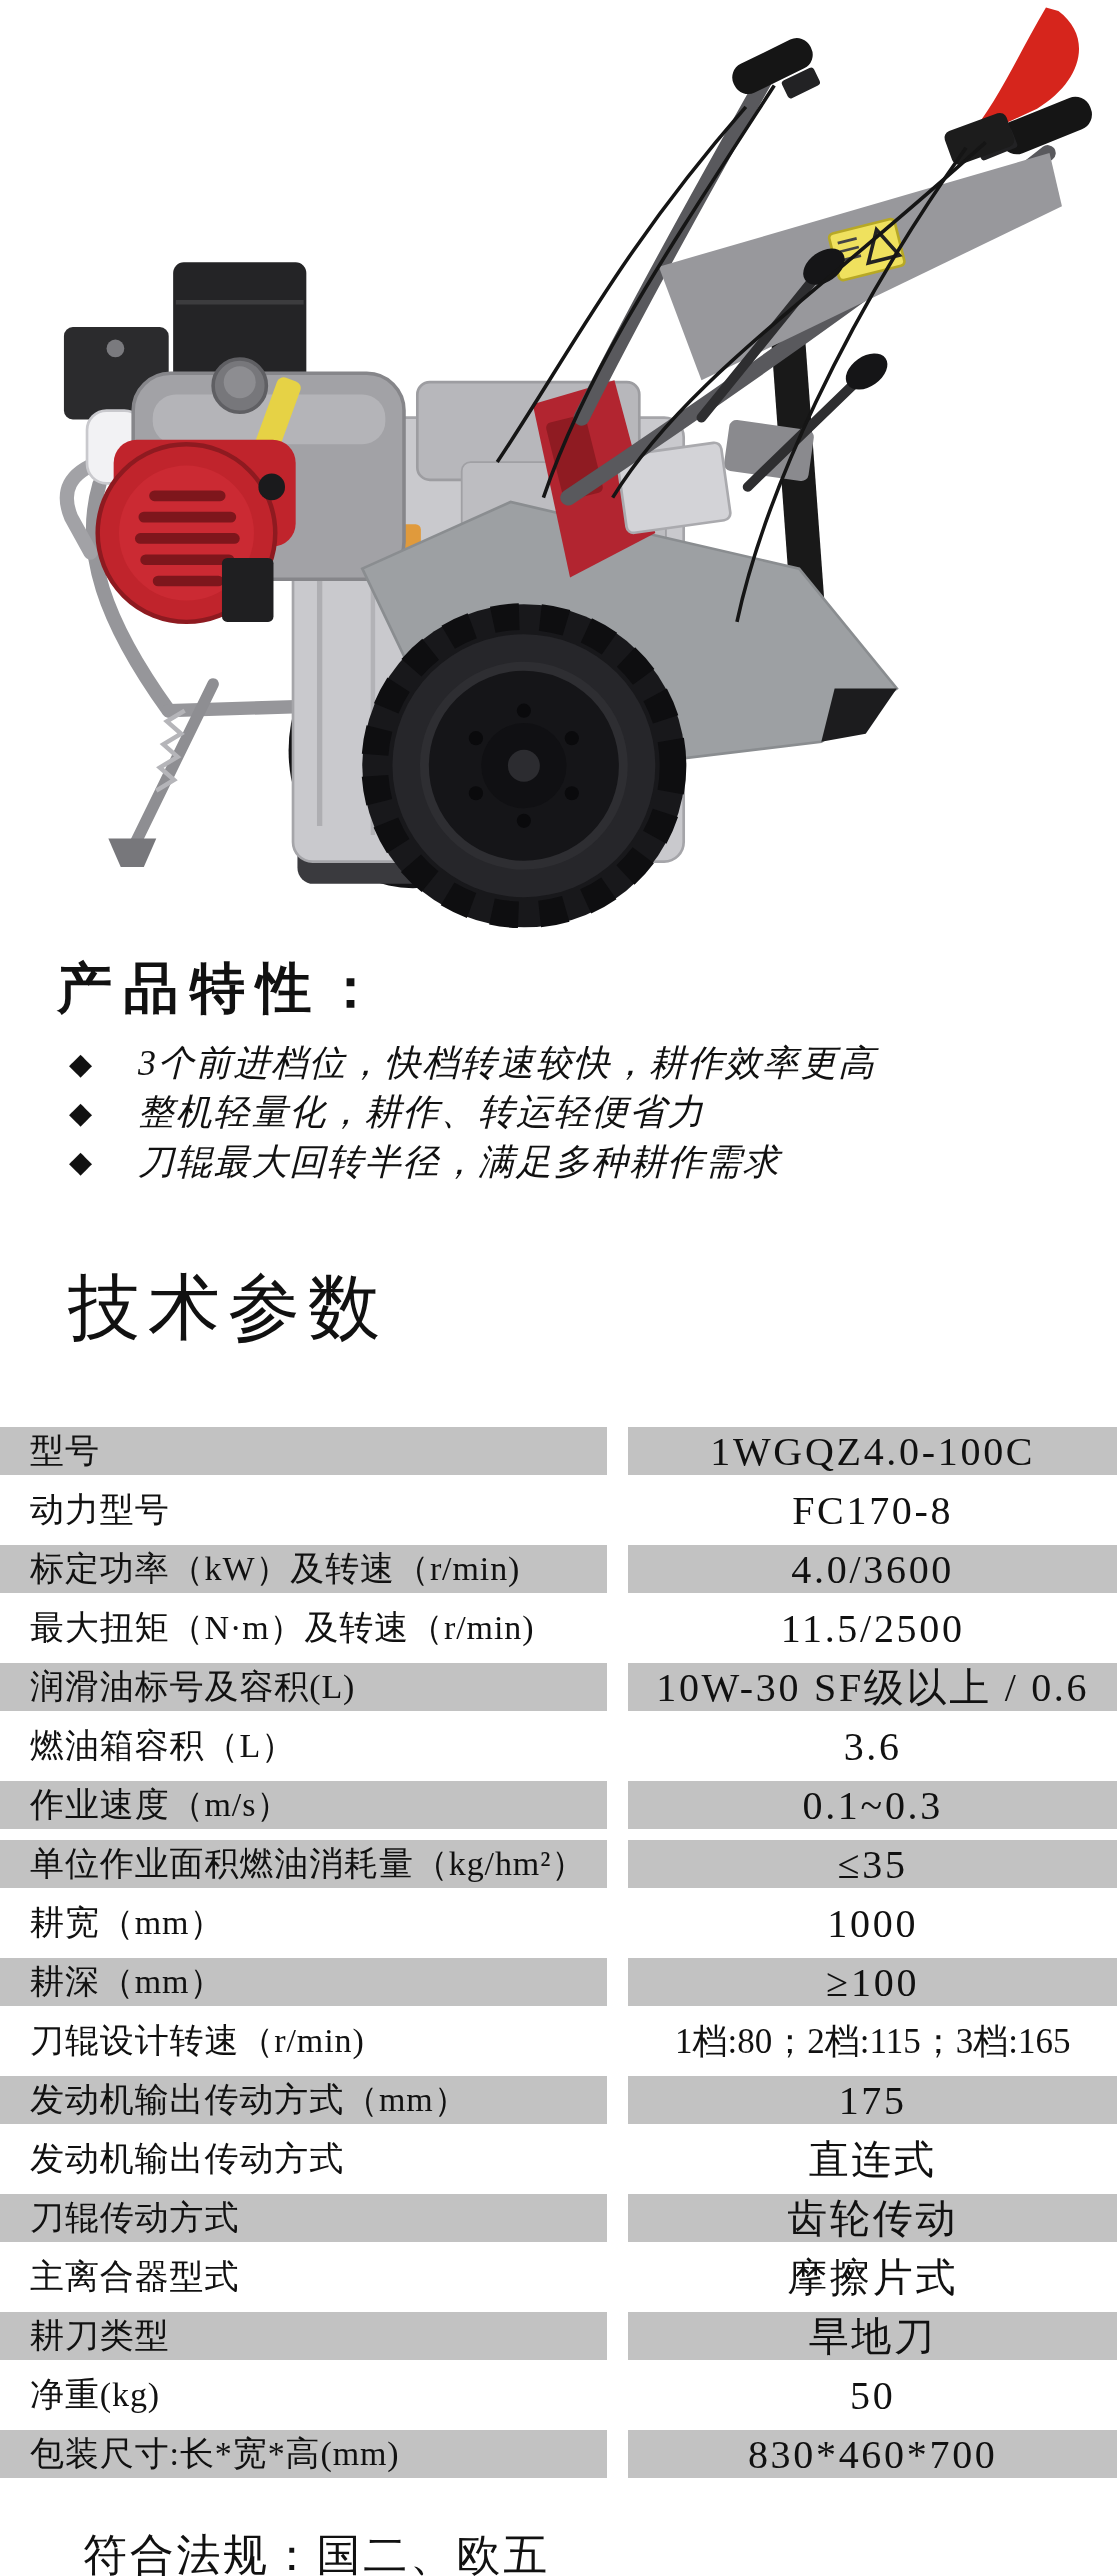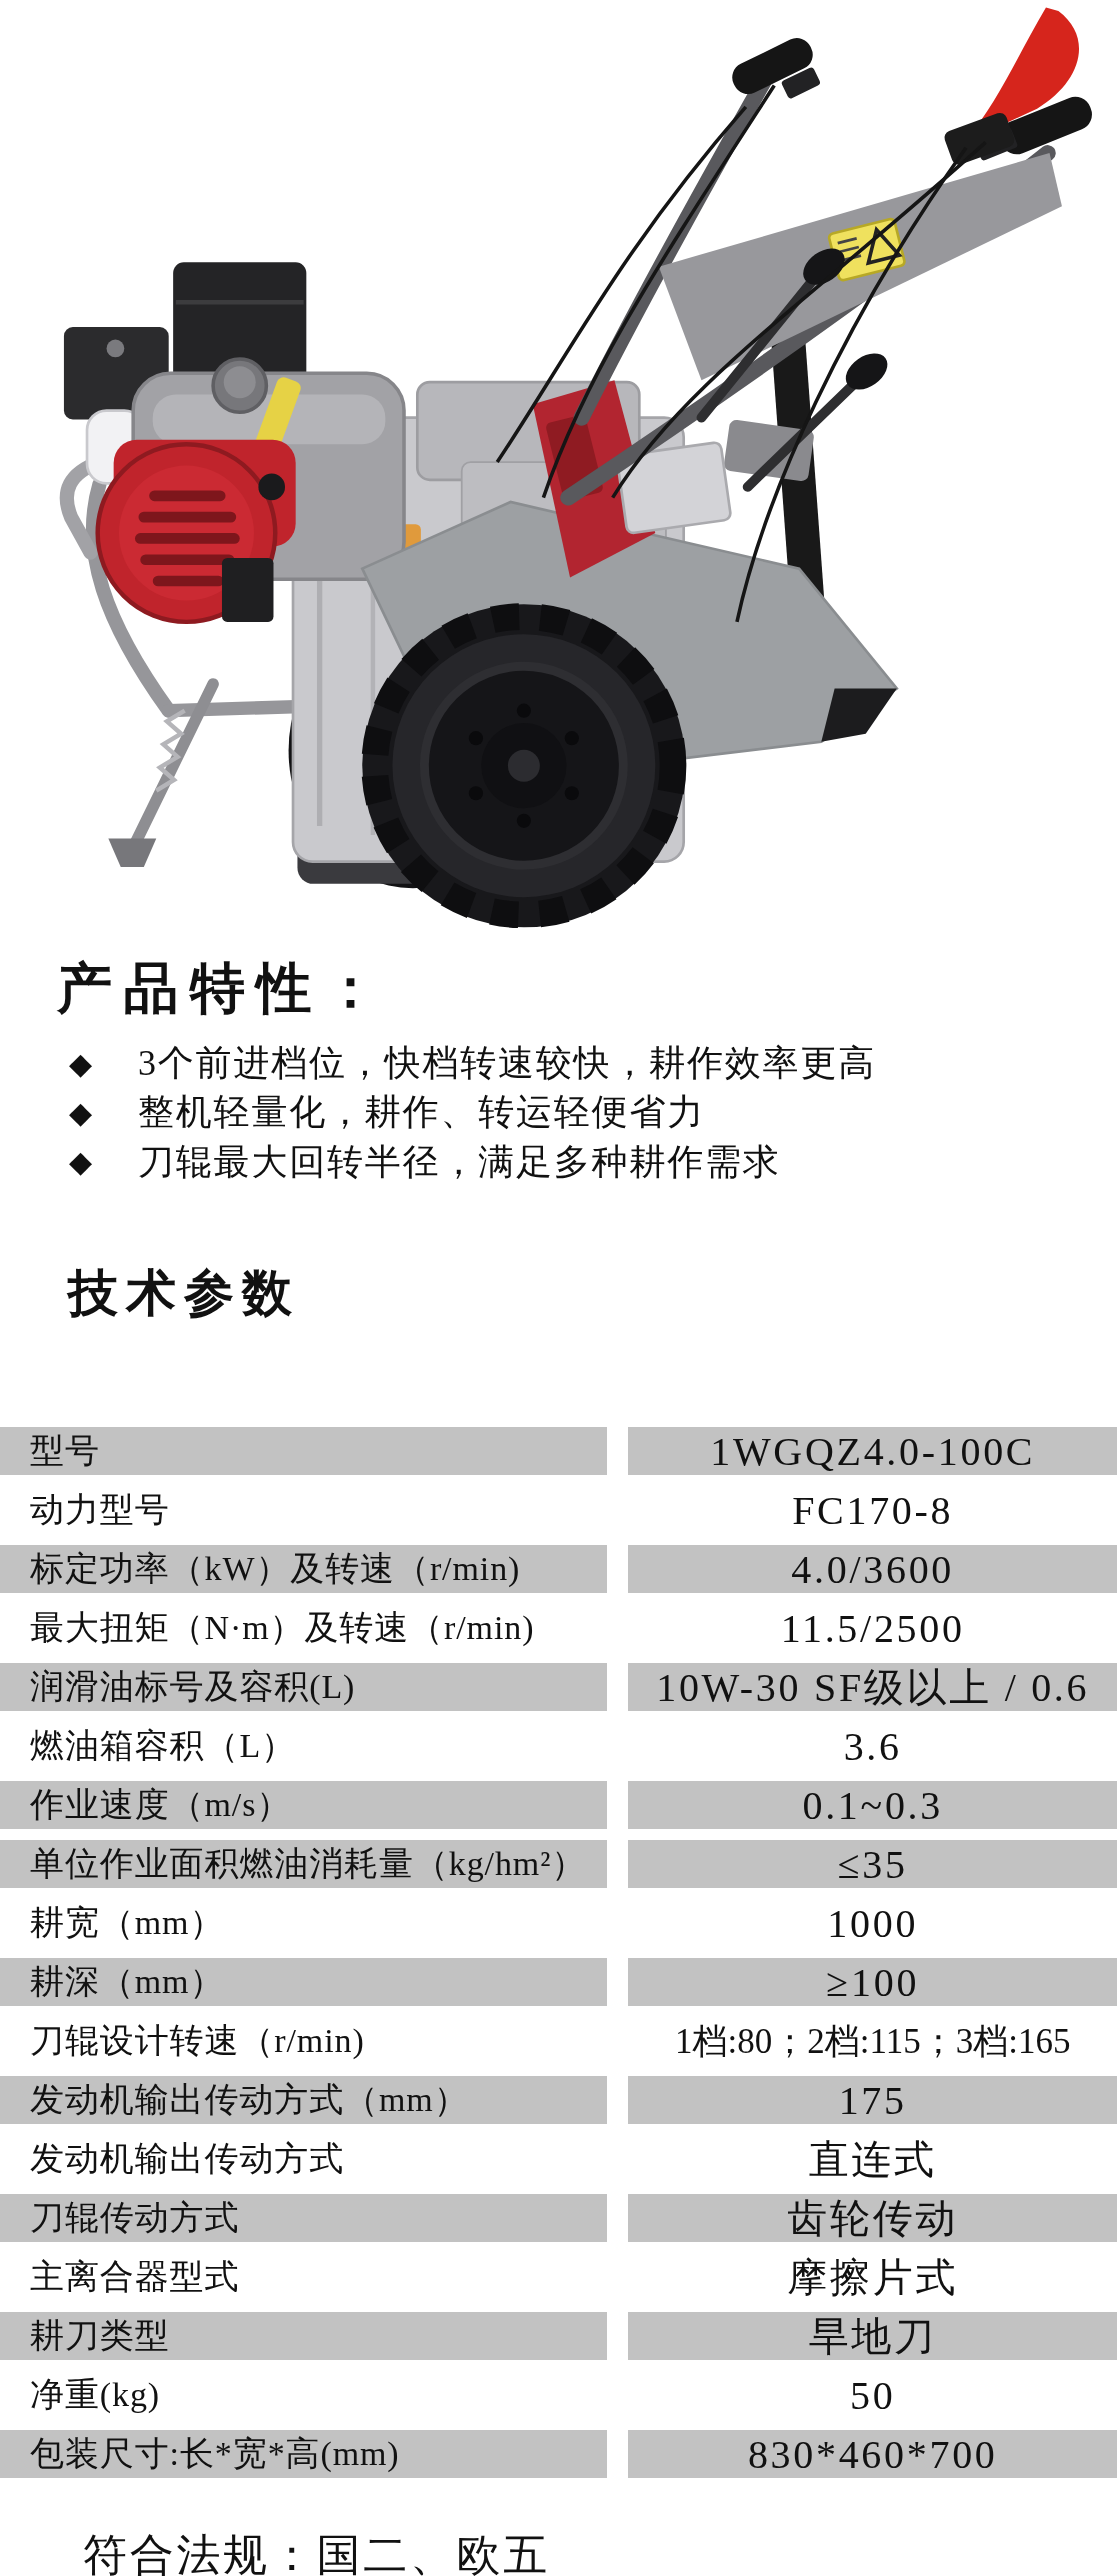--- a/index.html
+++ b/index.html
@@ -17,24 +17,24 @@
     position:absolute;left:69px;top:1045px;margin:0;padding:0;list-style:none;
   }
   .feature-item{
     display:flex;align-items:center;height:37px;margin-bottom:12.4px;
     font-size:36px;white-space:nowrap;
   }
   .diamond{
     font-size:30px;width:32px;margin-right:37px;line-height:1;
     font-family:"DejaVu Sans","Liberation Sans",sans-serif;
   }
-  .ftext{letter-spacing:1.8px;}
+  .ftext{letter-spacing:1.8px;font-style:italic;}
   .specs-title{
     position:absolute;left:68px;top:1260px;
-    font-size:50px;letter-spacing:8px;font-weight:700;white-space:nowrap;
+    font-size:72px;letter-spacing:8px;font-weight:400;white-space:nowrap;
   }
   .specs-table{position:absolute;left:0;top:1427px;width:1117px;}
   .row{display:flex;height:48px;margin-bottom:11px;}
   .cl{
     width:608px;box-sizing:border-box;padding-left:30px;margin-right:21px;
     display:flex;align-items:center;font-size:34px;letter-spacing:0.9px;white-space:nowrap;
   }
   .cv{
     width:489px;display:flex;align-items:center;justify-content:center;
     font-size:40px;letter-spacing:2.7px;white-space:nowrap;

